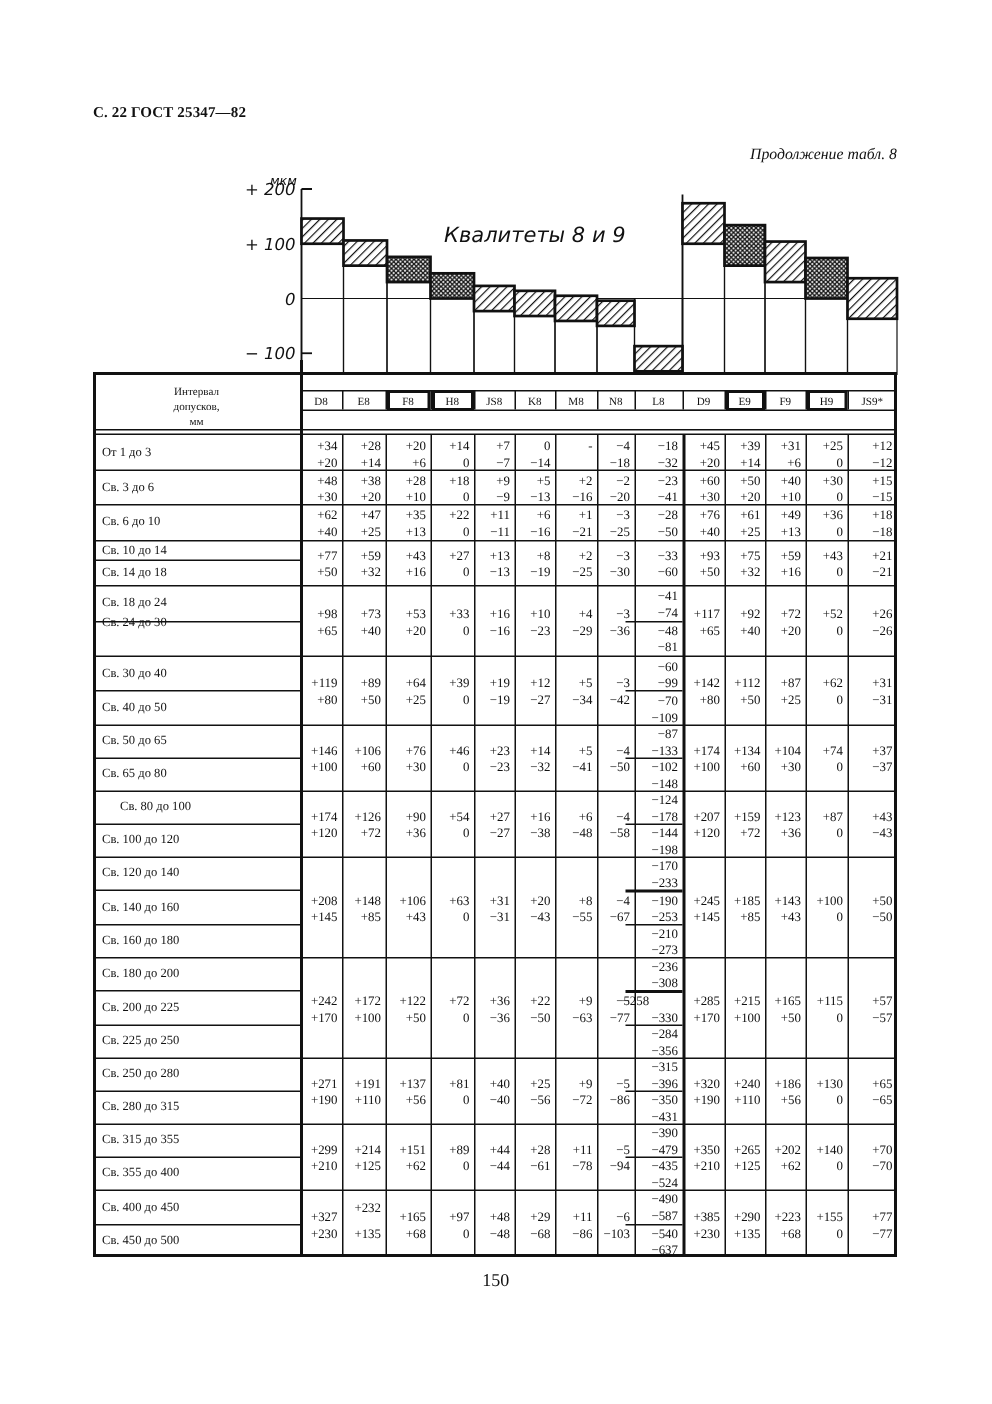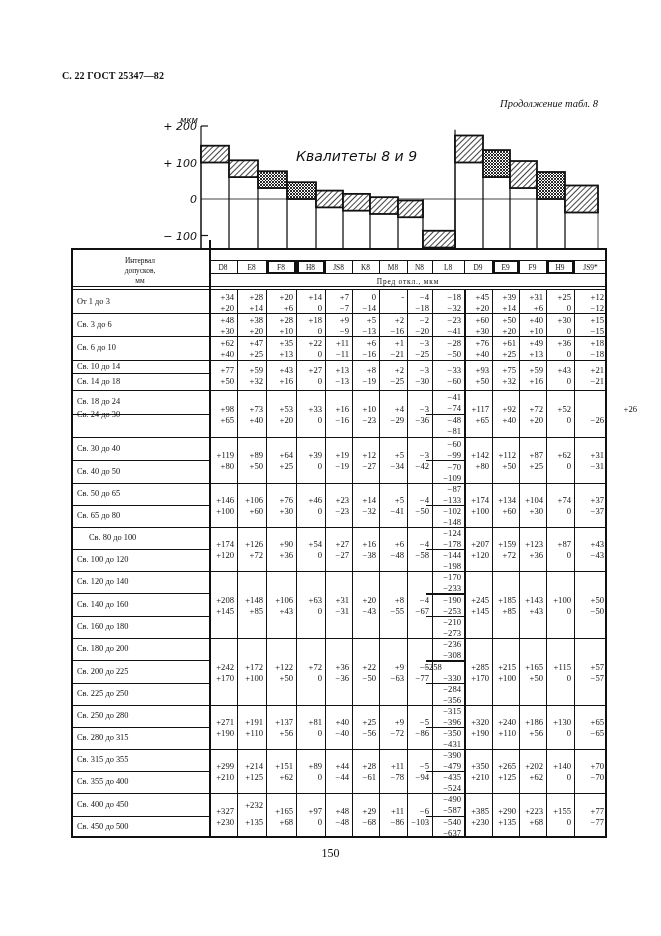--- a/index.html
+++ b/index.html
@@ -2,21 +2,21 @@
 <html><head>
 <meta charset="utf-8">
 <style>
   html, body { margin: 0; padding: 0; background: #ffffff; }
   body { width: 661px; height: 936px; position: relative; overflow: hidden;
          font-family: "Liberation Serif", "DejaVu Serif", serif; color: #111; }
   .page-header { position: absolute; left: 62px; top: 70px; font-size: 10px; font-weight: bold; letter-spacing: 0.1px; }
   .continuation { position: absolute; right: 63px; top: 98px; font-size: 10.5px; font-style: italic; }
   .page-number { position: absolute; left: 0; width: 661px; top: 846px; text-align: center; font-size: 12px; }
   #chart { position: absolute; left: 0; top: 110px; }
-  #table { position: absolute; left: 62px; top: 248px; width: 536px; height: 590px; margin-left: 9px; }
+  #table { position: absolute; left: 62px; top: 248px; width: 536px; height: 590px; }
   .hline { position: absolute; background: #111; }
   .vline { position: absolute; background: #111; }
   .lbl { position: absolute; font-size: 8.4px; white-space: nowrap; }
   .val { position: absolute; font-size: 8.6px; text-align: right; white-space: nowrap; }
   .hdr { position: absolute; font-size: 7.4px; text-align: center; white-space: nowrap; }
   .boxed { position: absolute; border: 2.4px solid #111; box-sizing: border-box; }
 </style>
 </head>
 <body>
 
@@ -100,21 +100,20 @@
     <div class="vline" style="left: 533.6px; top: 0px; width: 2.4px; height: 590px;"></div>
     <div class="hline" style="left: 0px; top: 38px; width: 536px; height: 1px;"></div>
     <div class="hline" style="left: 0px; top: 41px; width: 536px; height: 1.4px;"></div>
     <div class="vline" style="left: 138px; top: -8px; width: 2.4px; height: 598px;"></div>
     <div class="vline" style="left: 393px; top: 42px; width: 2px; height: 548px;"></div>
     <div class="hline" style="left: 138px; top: 12px; width: 398px; height: 0.8px;"></div>
     <div class="hline" style="left: 138px; top: 25px; width: 398px; height: 0.8px;"></div>
     <div class="hdr" style="left: 0px; width: 138px; top: 8px;">Интервал</div>
     <div class="hdr" style="left: 0px; width: 138px; top: 18px;">допусков,</div>
     <div class="hdr" style="left: 0px; width: 138px; top: 28px;">мм</div>
-    <div class="hdr" style="left: 138px; width: 398px; top: 29px; letter-spacing: 0.8px;">Пред   откл.,  мкм</div>
     <div class="hdr" style="left: 138px; width: 28px; top: 15px;">D8</div>
     <div class="vline" style="left: 166px; top: 12px; width: 0.8px; height: 13px;"></div>
     <div class="hdr" style="left: 166px; width: 29px; top: 15px;">E8</div>
     <div class="vline" style="left: 195px; top: 12px; width: 0.8px; height: 13px;"></div>
     <div class="hdr" style="left: 195px; width: 30px; top: 15px;">F8</div>
     <div class="boxed" style="left: 196px; top: 12px; width: 29px; height: 14px;"></div>
     <div class="vline" style="left: 225px; top: 12px; width: 0.8px; height: 13px;"></div>
     <div class="hdr" style="left: 225px; width: 29px; top: 15px;">H8</div>
     <div class="boxed" style="left: 226px; top: 12px; width: 28px; height: 14px;"></div>
     <div class="vline" style="left: 254px; top: 12px; width: 0.8px; height: 13px;"></div>
@@ -299,21 +298,21 @@
     <div class="val" style="left: 361px; width: 29px; top: 167.25px;">−48</div>
     <div class="val" style="left: 361px; width: 29px; top: 178.25px;">−81</div>
     <div class="val" style="left: 393px; width: 25px; top: 155.5px;">+117</div>
     <div class="val" style="left: 393px; width: 25px; top: 166.5px;">+65</div>
     <div class="val" style="left: 421px; width: 24px; top: 155.5px;">+92</div>
     <div class="val" style="left: 421px; width: 24px; top: 166.5px;">+40</div>
     <div class="val" style="left: 448px; width: 24px; top: 155.5px;">+72</div>
     <div class="val" style="left: 448px; width: 24px; top: 166.5px;">+20</div>
     <div class="val" style="left: 475px; width: 25px; top: 155.5px;">+52</div>
     <div class="val" style="left: 475px; width: 25px; top: 166.5px;">0</div>
-    <div class="val" style="left: 503px; width: 30px; top: 155.5px; padding-left: 33px;">+26</div>
+    <div class="val" style="left: 503px; width: 30px; top: 155.5px;">+26</div>
     <div class="val" style="left: 503px; width: 30px; top: 166.5px;">−26</div>
     <div class="lbl" style="left: 6px; top: 195.5px;">Св. 30 до 40</div>
     <div class="hline" style="left: 0px; top: 212px; width: 138px; height: 1px;"></div>
     <div class="lbl" style="left: 6px; top: 218.5px;">Св. 40 до 50</div>
     <div class="hline" style="left: 0px; top: 235px; width: 536px; height: 1.2px;"></div>
     <div class="val" style="left: 138px; width: 25px; top: 202px;">+119</div>
     <div class="val" style="left: 138px; width: 25px; top: 213px;">+80</div>
     <div class="val" style="left: 166px; width: 26px; top: 202px;">+89</div>
     <div class="val" style="left: 166px; width: 26px; top: 213px;">+50</div>
     <div class="val" style="left: 195px; width: 27px; top: 202px;">+64</div>

